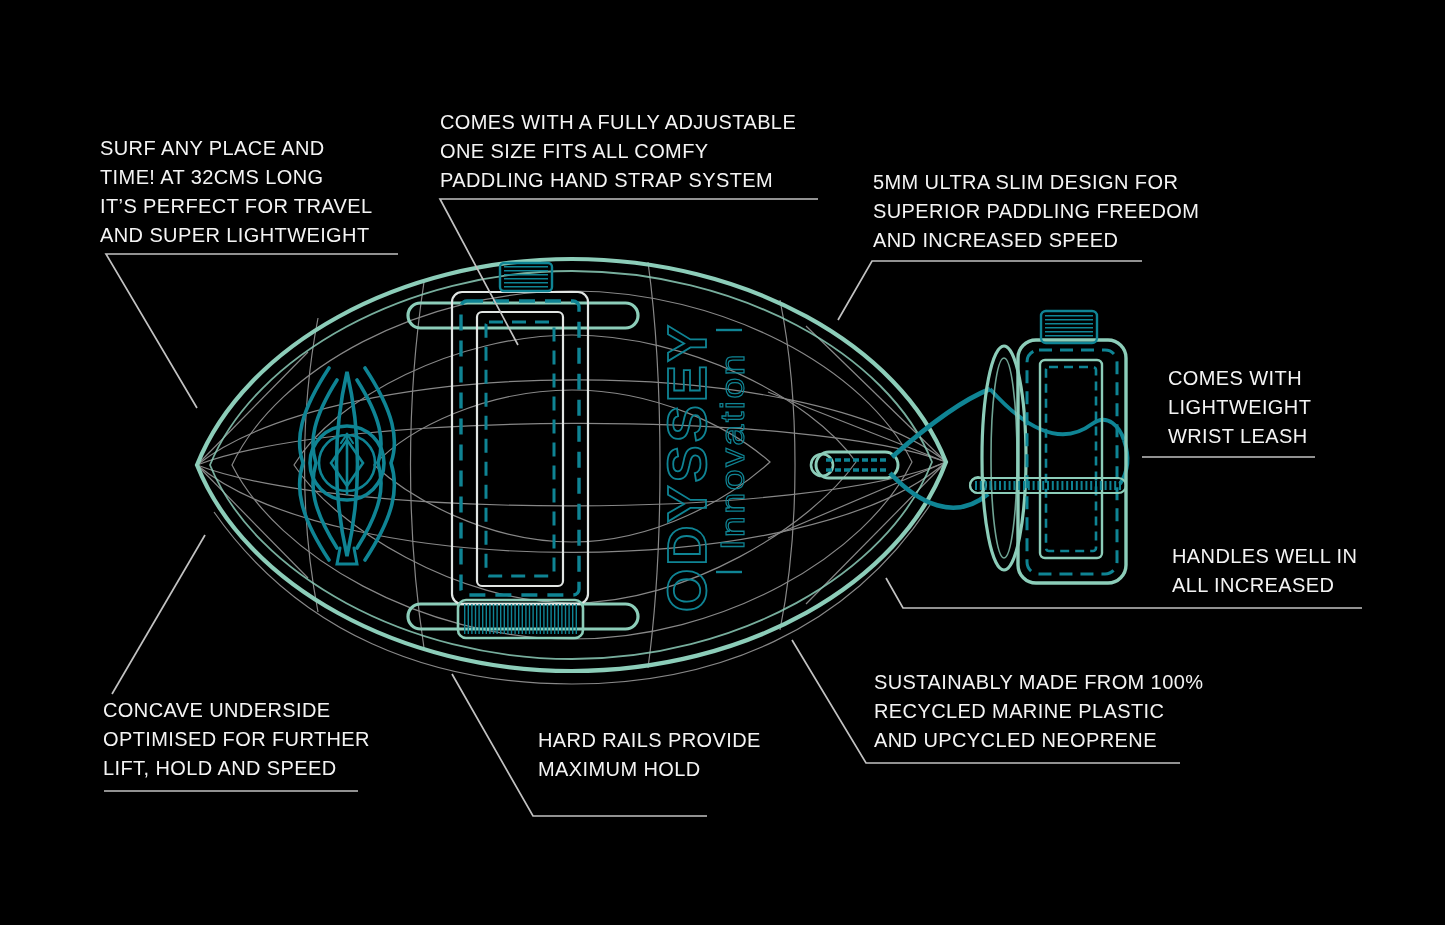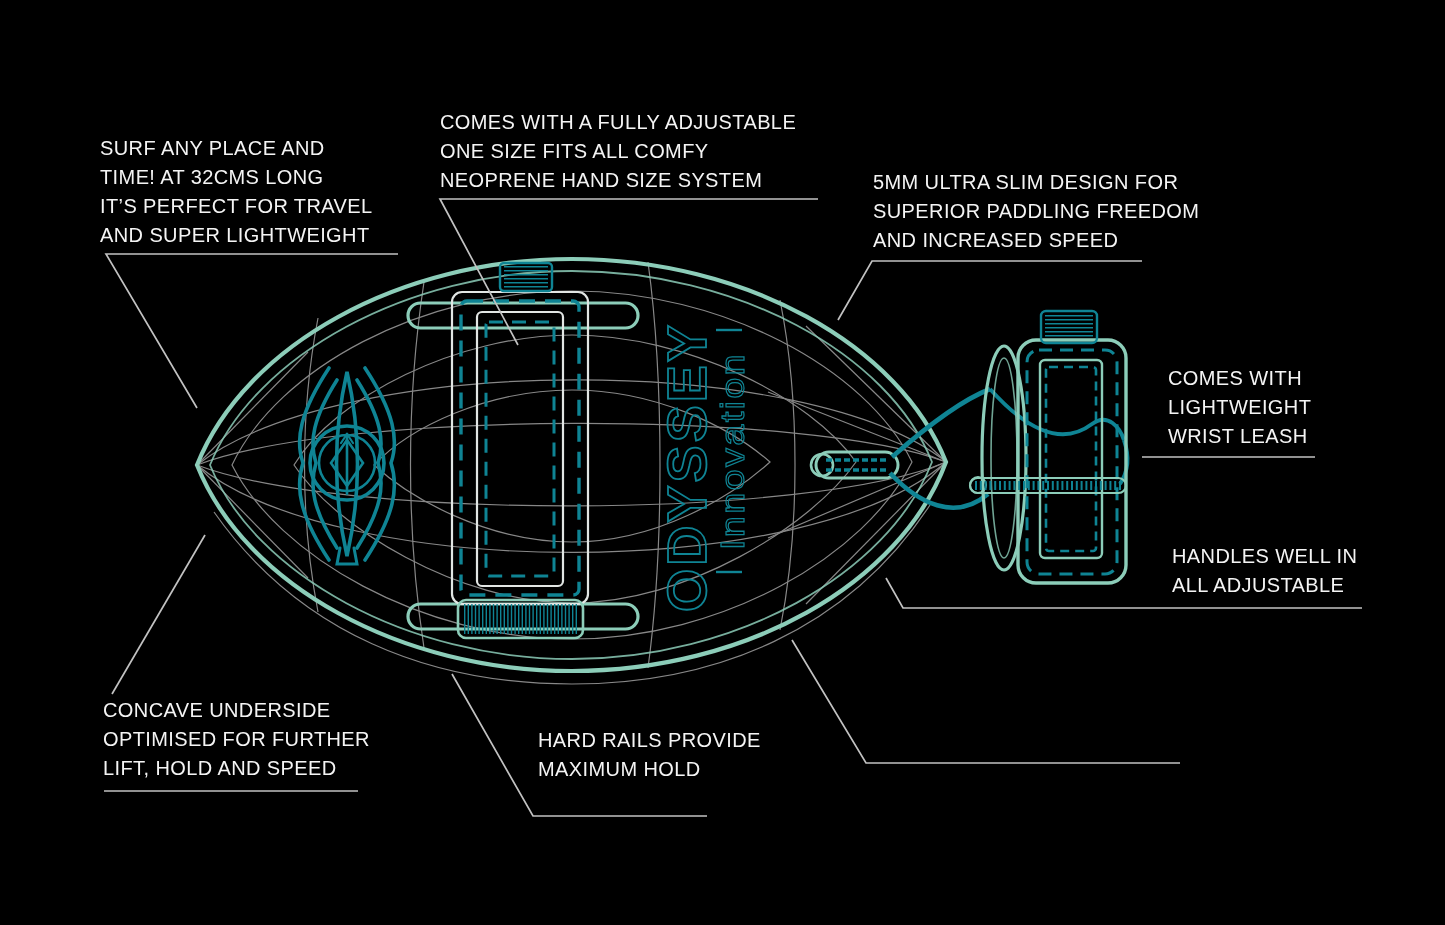--- a/index.html
+++ b/index.html
@@ -130,40 +130,45 @@
 <div class="ann" style="left:100px;top:134px">
   <div class="ann-line">SURF ANY PLACE AND</div>
   <div class="ann-line">TIME! AT 32CMS LONG</div>
   <div class="ann-line">IT’S PERFECT FOR TRAVEL</div>
   <div class="ann-line">AND SUPER LIGHTWEIGHT</div>
 </div>
 
 <div class="ann" style="left:440px;top:108px">
   <div class="ann-line">COMES WITH A FULLY ADJUSTABLE</div>
   <div class="ann-line">ONE SIZE FITS ALL COMFY</div>
-  <div class="ann-line">NEOPRENE HAND SIZE SYSTEM</div>
+  <div class="ann-line">PADDLING HAND STRAP SYSTEM</div>
 </div>
 
 <div class="ann" style="left:873px;top:168px">
   <div class="ann-line">5MM ULTRA SLIM DESIGN FOR</div>
   <div class="ann-line">SUPERIOR PADDLING FREEDOM</div>
   <div class="ann-line">AND INCREASED SPEED</div>
 </div>
 
 <div class="ann" style="left:1168px;top:364px">
   <div class="ann-line">COMES WITH</div>
   <div class="ann-line">LIGHTWEIGHT</div>
   <div class="ann-line">WRIST LEASH</div>
 </div>
 
 <div class="ann" style="left:1172px;top:542px">
   <div class="ann-line">HANDLES WELL IN</div>
-  <div class="ann-line">ALL ADJUSTABLE</div>
+  <div class="ann-line">ALL INCREASED</div>
 </div>
 
+<div class="ann" style="left:874px;top:668px">
+  <div class="ann-line">SUSTAINABLY MADE FROM 100%</div>
+  <div class="ann-line">RECYCLED MARINE PLASTIC</div>
+  <div class="ann-line">AND UPCYCLED NEOPRENE</div>
+</div>
 
 <div class="ann" style="left:538px;top:726px">
   <div class="ann-line">HARD RAILS PROVIDE</div>
   <div class="ann-line">MAXIMUM HOLD</div>
 </div>
 
 <div class="ann" style="left:103px;top:696px">
   <div class="ann-line">CONCAVE UNDERSIDE</div>
   <div class="ann-line">OPTIMISED FOR FURTHER</div>
   <div class="ann-line">LIFT, HOLD AND SPEED</div>

